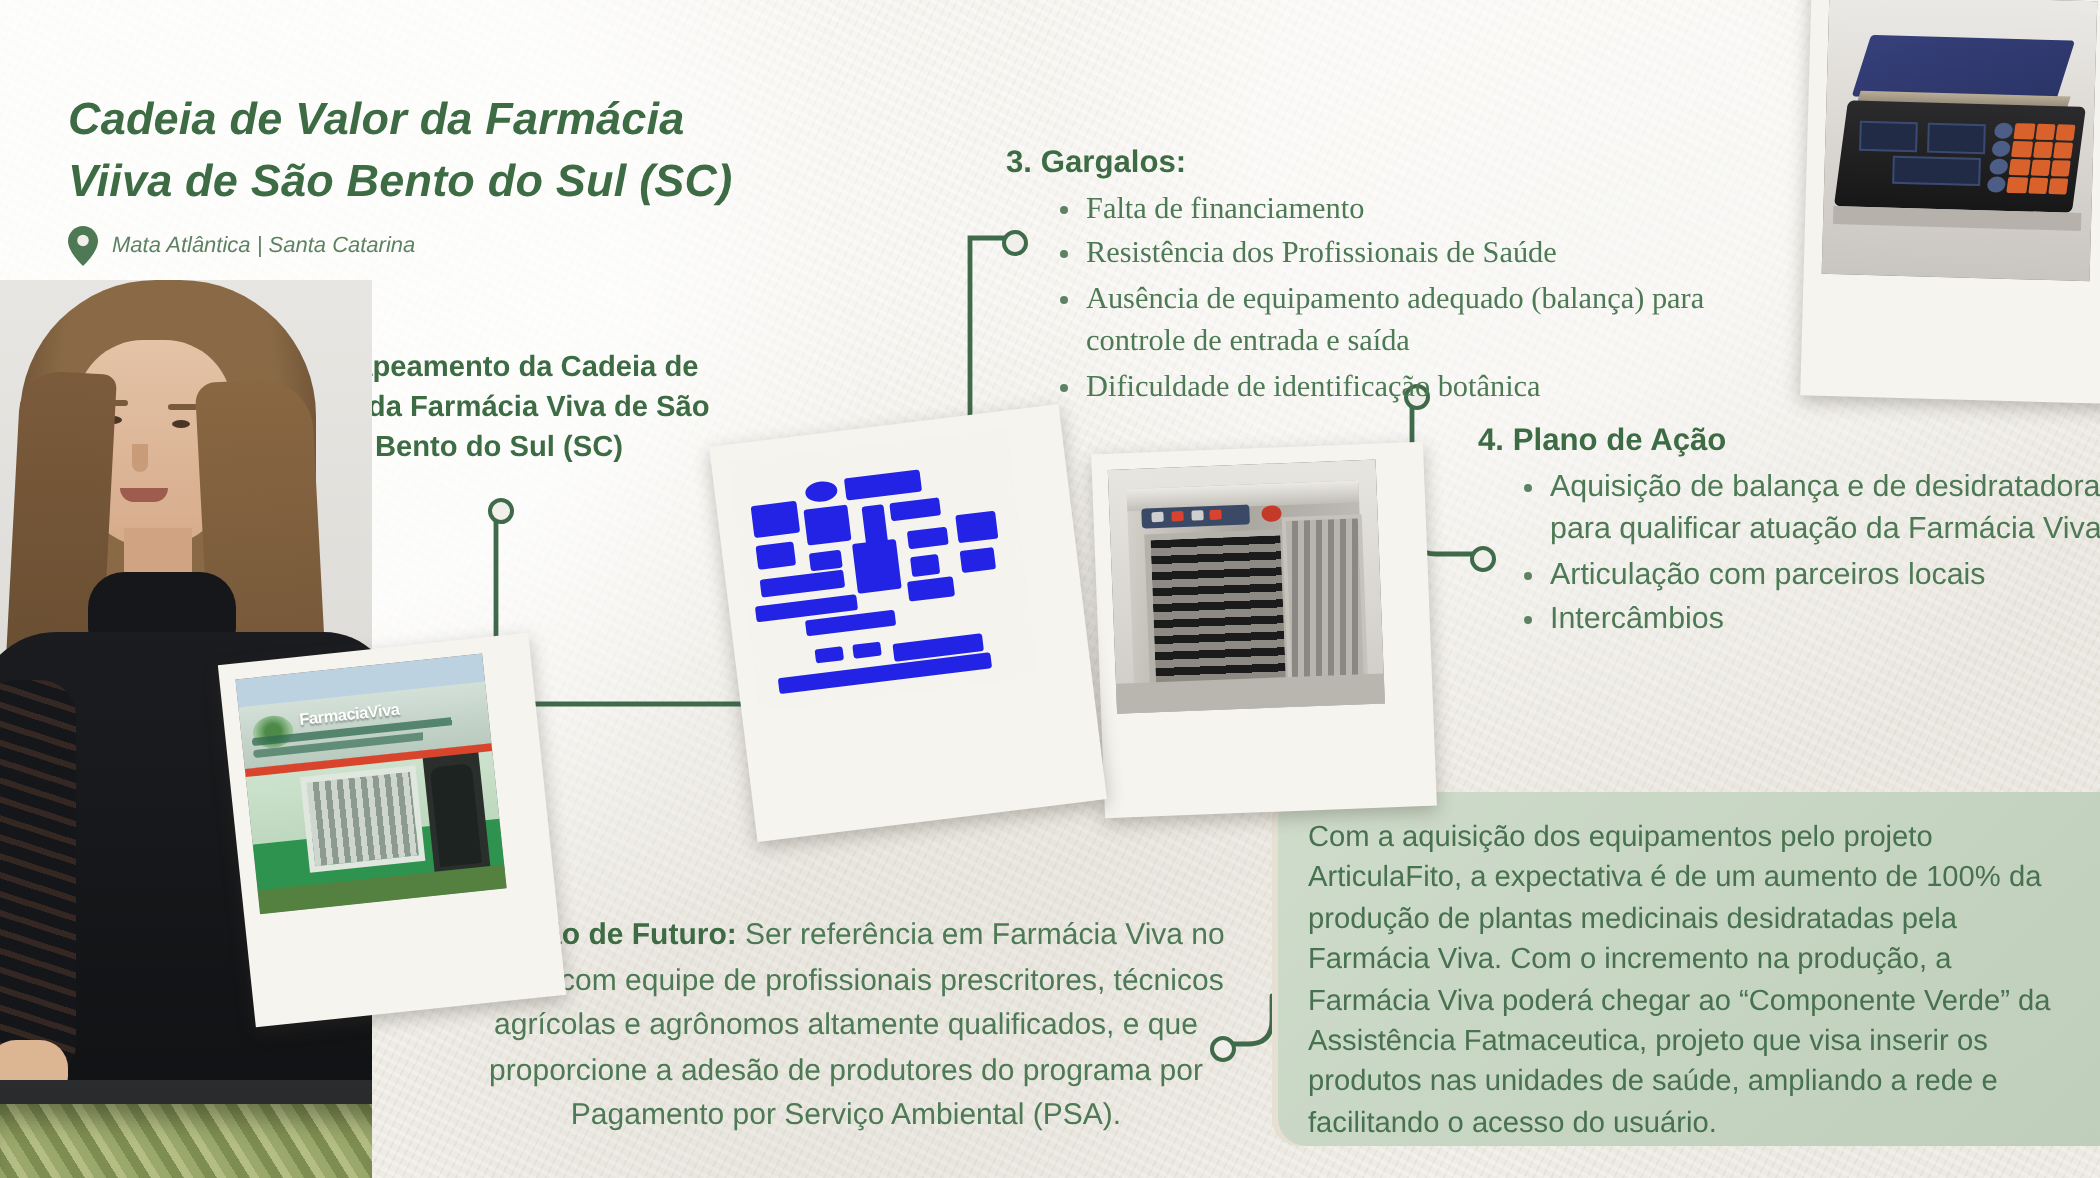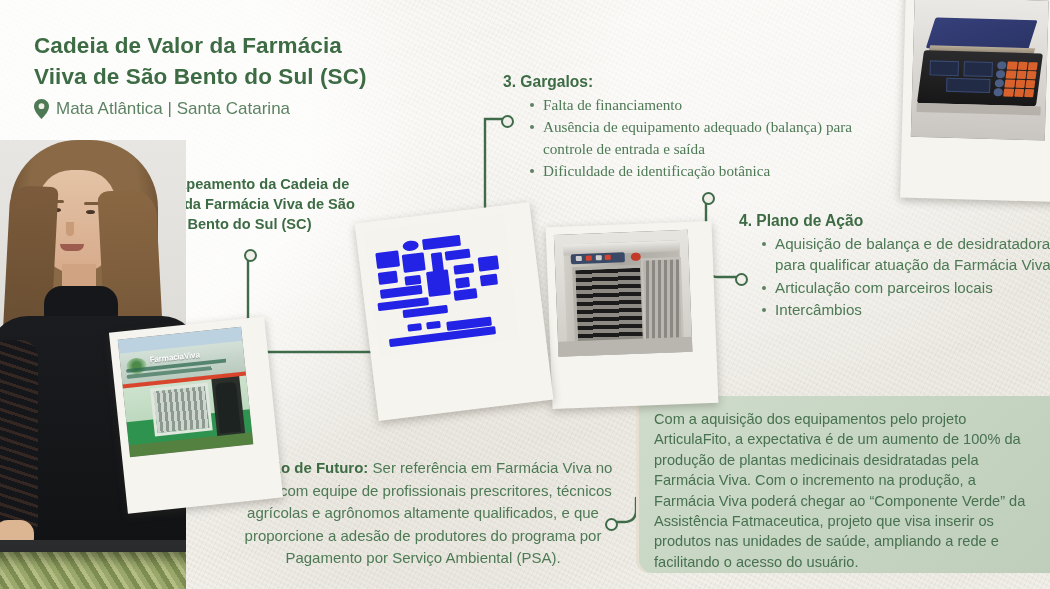--- a/index.html
+++ b/index.html
@@ -21,28 +21,28 @@
       repeating-linear-gradient(-63deg, rgba(176,170,156,.13) 0 1px, rgba(0,0,0,0) 1px 4px),
       #f1efe9;
     z-index:0;
   }
 
   
   .layer{position:absolute;z-index:5;}
   svg.conn{position:absolute;left:0;top:0;width:1050px;height:589px;z-index:4;pointer-events:none;}
 
   
-  #header{left:34px;top:30px;width:420px;}
+  #header{left:34px;top:44px;width:420px;font-style:italic;}
   #header h1{
     margin:0;font-size:22.5px;line-height:31px;font-weight:bold;
     color:#3d6b44;letter-spacing:.1px;
   }
   #header .loc{
     margin-top:7px;display:flex;align-items:center;gap:7px;
-    font-size:17px;color:#5d8263;font-weight:500;
+    font-size:11px;color:#5d8263;font-weight:500;
   }
   .pin{width:15px;height:20px;flex:0 0 auto;}
 
   
   .blk{color:#4d7a55;}
   .blk .hd{font-weight:bold;color:#3d6b44;}
   ul.b{margin:1px 0 0 0;padding:0;list-style:none;}
   ul.b li{position:relative;padding-left:16px;margin-bottom:1px;}
   ul.b li:before{
     content:"";position:absolute;left:3px;top:9px;
@@ -248,20 +248,21 @@
       <circle cx="12" cy="11.5" r="4.6" fill="#f1efe9"></circle>
     </svg>
     <span>Mata Atlântica | Santa Catarina</span>
   </div>
 </div>
 
 <div class="layer blk" id="gargalos">
   <div class="hd">3. Gargalos:</div>
   <ul class="b">
     <li>Falta de financiamento</li>
+    <li>Resistência dos Profissionais de Saúde</li>
     <li>Ausência de equipamento adequado (balança) para controle de entrada e saída</li>
     <li>Dificuldade de identificação botânica</li>
   </ul>
 </div>
 
 <div class="layer blk" id="plano">
   <div class="hd">4. Plano de Ação</div>
   <ul class="b">
     <li>Aquisição de balança e de desidratadora para qualificar atuação da Farmácia Viva</li>
     <li>Articulação com parceiros locais</li>

